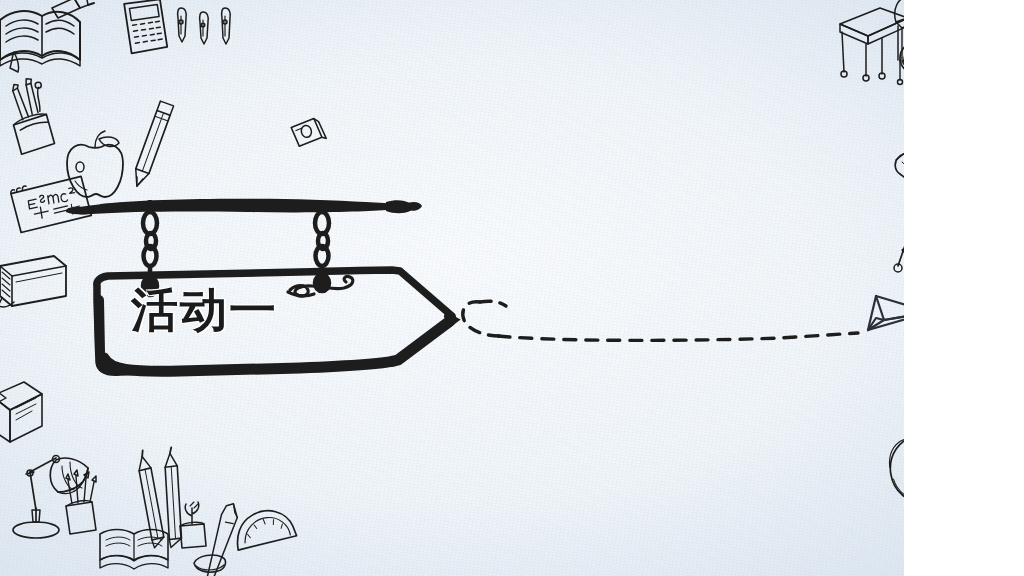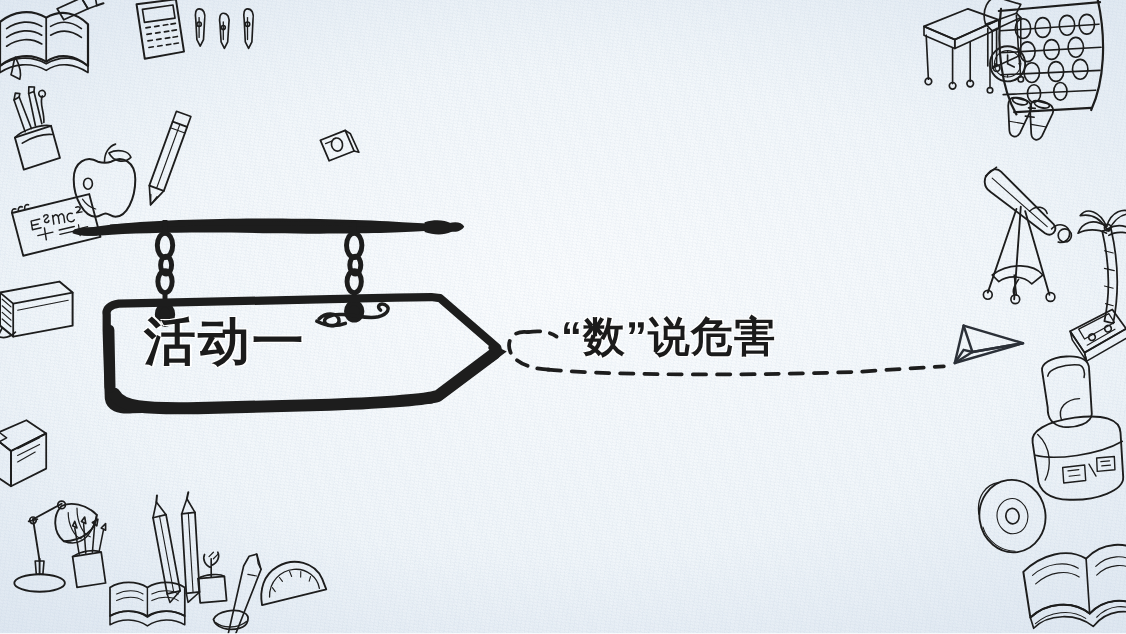--- a/index.html
+++ b/index.html
@@ -2,21 +2,21 @@
 <html><head>
 <meta charset="utf-8">
 <style>
   html, body {
     margin: 0;
     padding: 0;
     background: #ffffff;
   }
   #slide {
     position: relative;
-    width: 1024px;
+    width: 904px;
     height: 576px;
     overflow: hidden;
     background-color: #f2f6fa;
     font-family: "Liberation Sans", "DejaVu Sans", sans-serif;
   }
   
   .paper-base {
     position: absolute;
     inset: 0;
     background:
@@ -540,15 +540,14 @@
         <path d="M868 330 L884 320"></path>
         <path d="M884 320 L930 312"></path>
         <path d="M868 330 L876 318 L884 320"></path>
       </g>
 
     </svg>
   </div>
 
   <div class="sign-title">活动一</div>
 
-  <div class="subtitle">“数”说危害</div>
 
 </div>
 
 </body></html>

